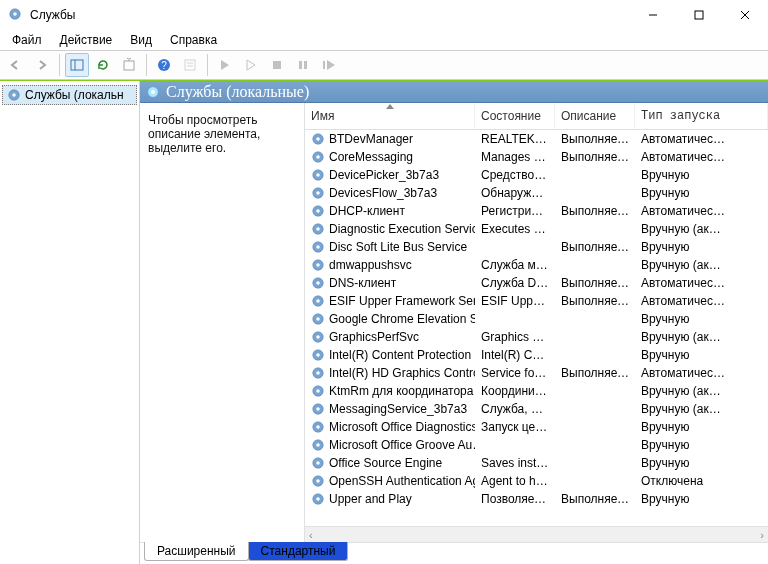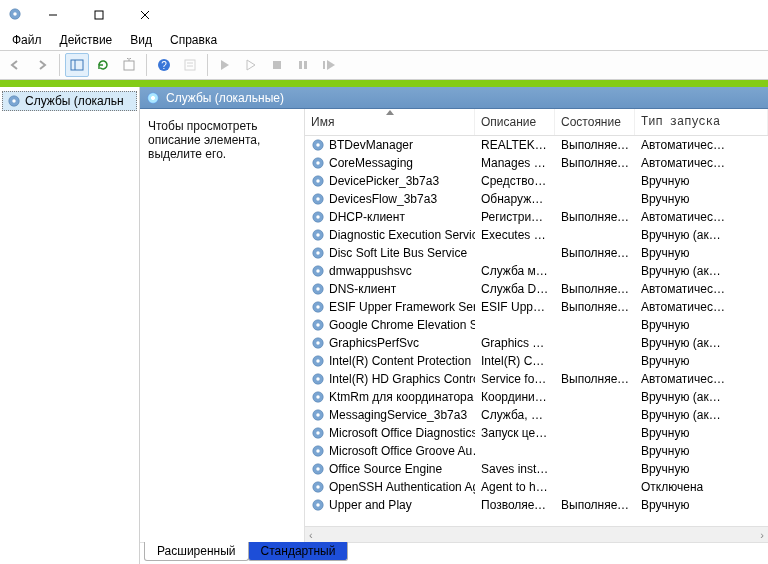--- a/index.html
+++ b/index.html
@@ -46,21 +46,21 @@
     border:1px solid transparent;
     border-radius:2px;
   }
   .tbtn.active, .tbtn:hover { background:#e3f0fb; border-color:#9ec8ea; }
   .tbtn.disabled { opacity:0.35; }
   .tsep { width:1px; height:22px; background:#d0d0d0; margin:0 3px; }
   
   .main {
     flex:1;
     display:flex;
-    border-top:7px solid #84cc16;
+    border-top:1px solid #84cc16;
     min-height:0;
   }
   .tree {
     width:140px;
     border-right:1px solid #d0d0d0;
     padding:4px 2px;
     overflow:hidden;
   }
   .tree-item {
     display:flex; align-items:center;
@@ -82,22 +82,23 @@
     flex-direction:column;
     min-width:0;
   }
   .content-header {
     height:22px;
     background:linear-gradient(#7ca5cf, #6a96c5);
     color:#fff;
     display:flex;
     align-items:center;
     padding:0 6px;
-    font-size:12px;
+    font-size:16px;
     border-bottom:1px solid #4f79a8;
+    font-family:Liberation Serif, serif;
   }
   .content-header .gear-icon { margin-right:6px; filter:brightness(1.4); }
   .content-body {
     flex:1;
     display:flex;
     min-height:0;
   }
   .info-pane {
     width:165px;
     padding:10px 8px;
@@ -206,20 +207,21 @@
 </head>
 <body>
 
 <div class="titlebar">
   <span class="title-icon gear-icon">
     <svg viewBox="0 0 16 16">
         <circle class="svg-gear" cx="8" cy="8" r="6"></circle>
         <circle cx="8" cy="8" r="2" fill="#fff"></circle>
       </svg>
   </span>
+  <span class="title-text">Службы</span>
   <div class="winbtn">
     <svg width="10" height="10">
         <line x1="1" y1="5" x2="9" y2="5" stroke="#000" stroke-width="1"></line>
       </svg>
   </div>
   <div class="winbtn">
     <svg width="10" height="10">
         <rect x="1" y="1" width="8" height="8" fill="none" stroke="#000" stroke-width="1"></rect>
       </svg>
   </div>
@@ -336,22 +338,22 @@
       <div class="info-pane">
         <div>Чтобы просмотреть описание элемента, выделите его.</div>
       </div>
 
       <div class="grid-wrap">
         <div class="grid-head">
           <div class="col name sort-host">
             <span class="sort-arrow"></span>
             <span>Имя</span>
           </div>
+          <div class="col state"><span>Состояние</span></div>
           <div class="col desc"><span>Описание</span></div>
-          <div class="col state"><span>Состояние</span></div>
           <div class="col start"><span>Тип запуска</span></div>
         </div>
         <div class="grid-body" id="grid-body">
             <div class="row">
               <div class="cell name">
                 <span class="gear-icon"><svg viewBox="0 0 16 16">
                     <circle class="svg-gear" cx="8" cy="8" r="6"></circle>
                     <circle cx="8" cy="8" r="2" fill="#fff"></circle>
                   </svg></span>
                 <span>BTDevManager</span>

